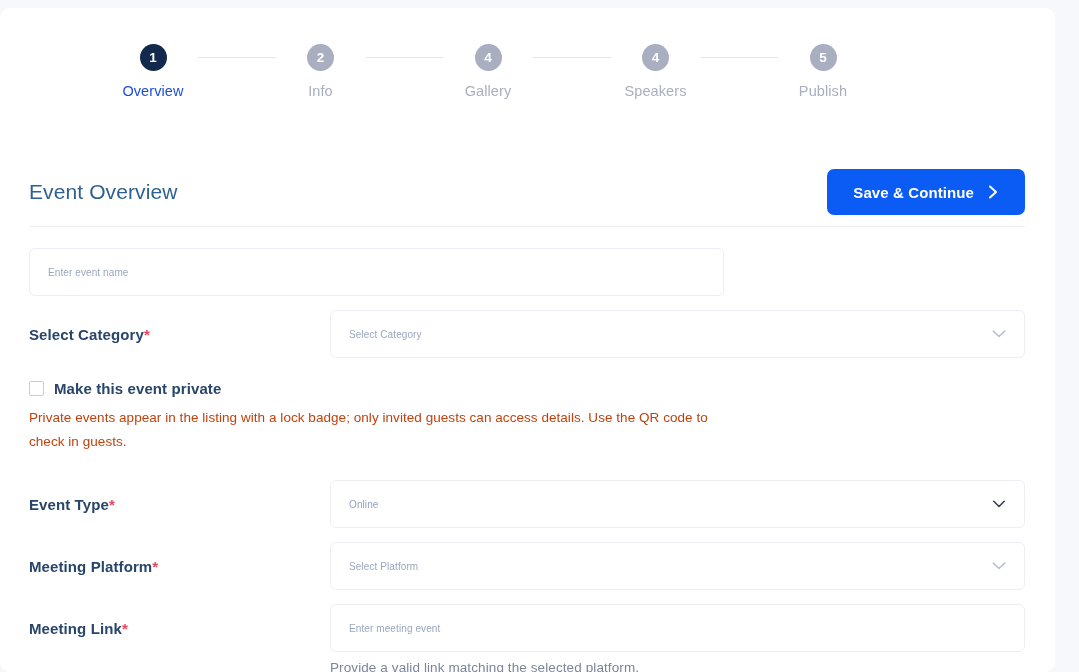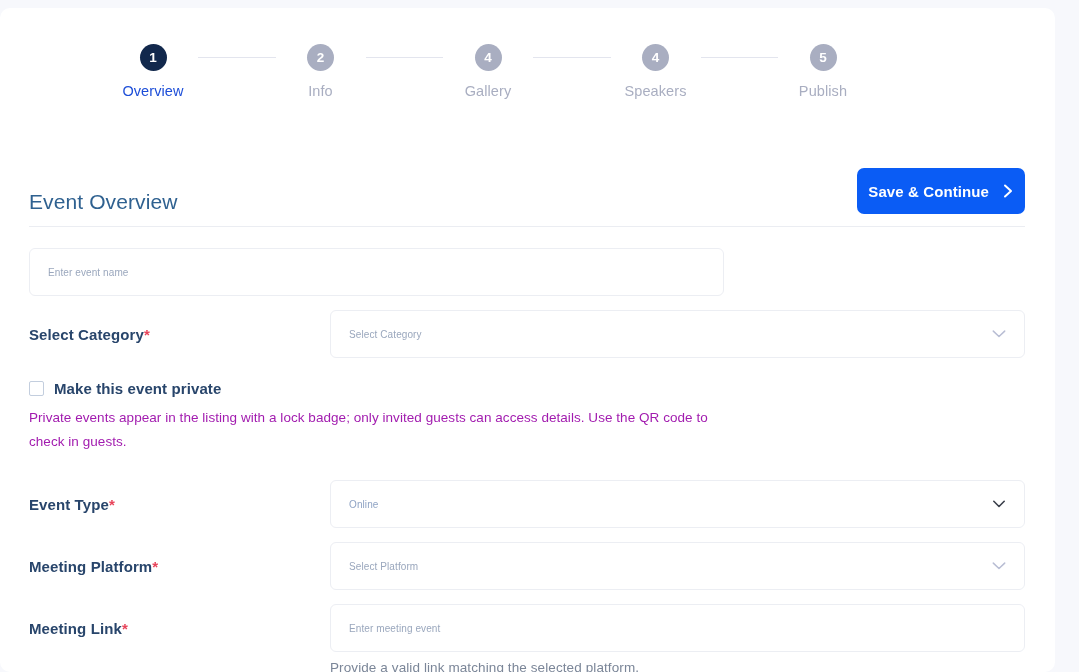--- a/index.html
+++ b/index.html
@@ -93,36 +93,36 @@
   }
 
   
   .section-head {
     position: absolute;
     left: 29px;
     top: 162px;
     width: 996px;
     height: 44px;
     display: flex;
-    align-items: flex-end;
+    align-items: center;
     justify-content: space-between;
   }
   .page-title {
     font-size: 21px;
     color: #2f6190;
     font-weight: 400;
     letter-spacing: 0.1px;
   }
   .primary-btn {
     background: #0a5cf5;
     color: #ffffff;
     border: none;
     border-radius: 7px;
     height: 46px;
-    padding: 0 11px;
+    padding: 0 26px;
     font-size: 15px;
     font-weight: 700;
     font-family: "Liberation Sans", sans-serif;
     display: inline-flex;
     align-items: center;
     gap: 13px;
     cursor: pointer;
     letter-spacing: 0.1px;
   }
   .primary-btn .chev {
@@ -228,21 +228,21 @@
   .check-label {
     font-size: 15px;
     color: #28456b;
     font-weight: 700;
     letter-spacing: 0.1px;
     cursor: pointer;
   }
   .check-desc {
     margin-top: 9px;
     font-size: 13.5px;
-    color: #a21caf;
+    color: #c2410c;
     line-height: 24px;
     width: 700px;
     letter-spacing: 0.05px;
   }
 
   .gap-26 { height: 26px; }
   .gap-14 { height: 14px; }
 </style>
 </head>
 <body>

